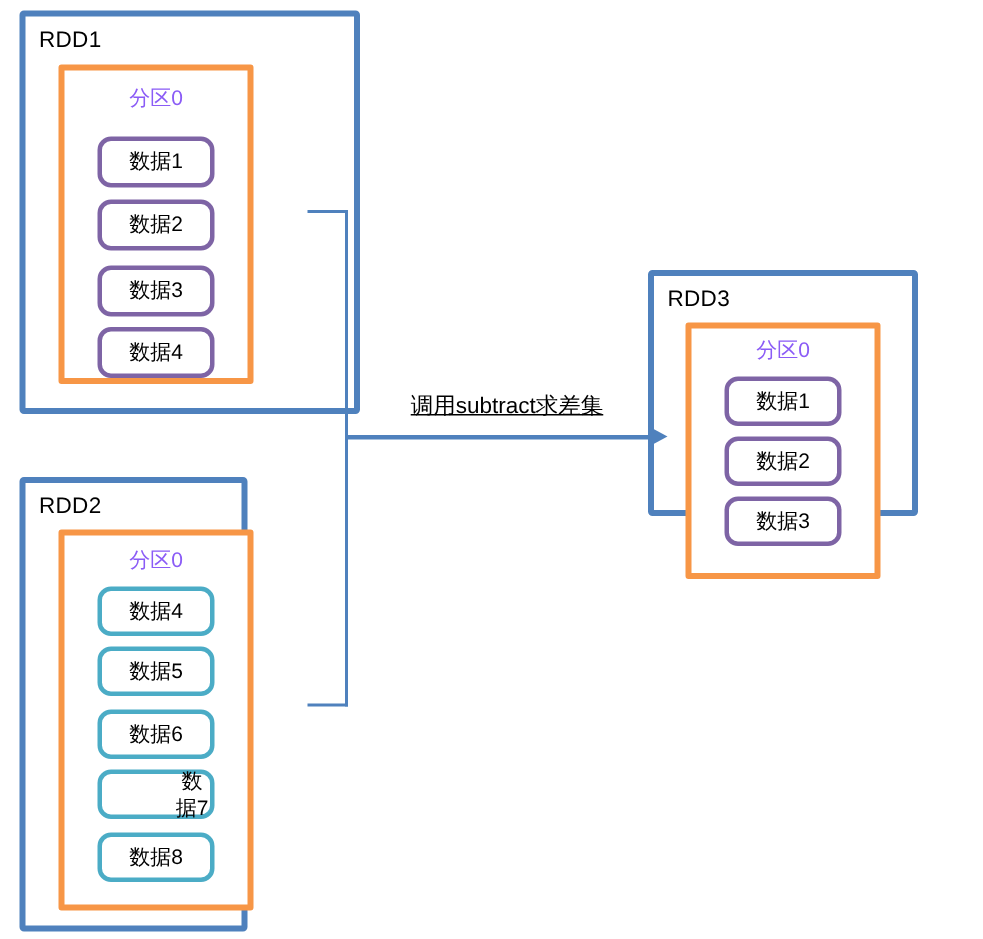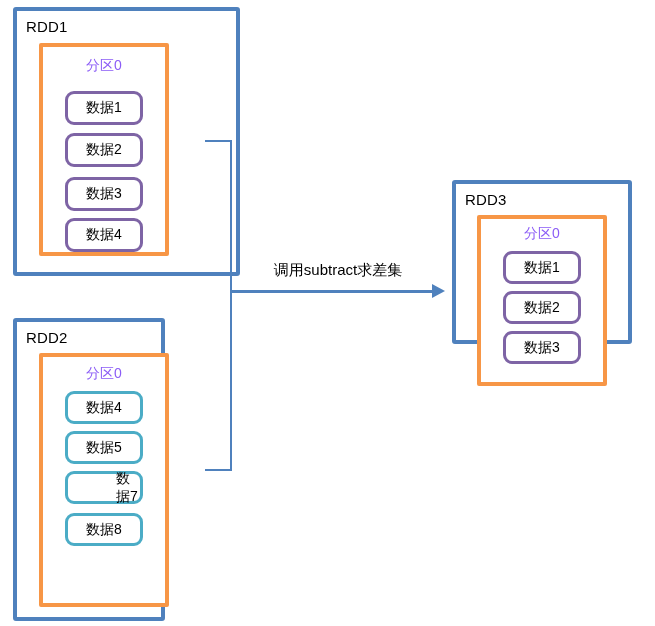--- a/index.html
+++ b/index.html
@@ -50,20 +50,21 @@
     height: 34px;
     box-sizing: border-box;
     border-radius: 9px;
     background: #ffffff;
     display: flex;
     align-items: center;
     justify-content: center;
     font-size: 14px;
     color: #000000;
     flex: 0 0 auto;
+    text-align: center;
   }
   .purple { border: 3px solid #7e64a5; }
   .teal   { border: 3px solid #4bacc6; }
   .conn {
     position: absolute;
     background: #4f81bd;
   }
   .arrow-head {
     position: absolute;
     width: 0;
@@ -95,36 +96,37 @@
       <div class="data-item purple" style="margin-top:7px;">数据4</div>
     </div>
   </div>
 
   <div class="rdd-box" style="left:13px; top:318px; width:152px; height:303px;">
     <div class="rdd-title">RDD2</div>
     <div class="partition-box" style="left:22px; top:31px; width:130px; height:254px; padding-top:6px;">
       <div class="partition-label">分区0</div>
       <div class="data-item teal" style="margin-top:8px; height:33px;">数据4</div>
       <div class="data-item teal" style="margin-top:7px; height:33px;">数据5</div>
+      <div class="data-item teal" style="margin-top:9px; height:33px;">数据6</div>
       <div class="data-item teal" style="margin-top:7px; height:33px;padding-left:48px;">数据7</div>
       <div class="data-item teal" style="margin-top:9px; height:33px;">数据8</div>
     </div>
   </div>
 
-  <div class="rdd-box" style="left:452px; top:180px; width:180px; height:164px;">
+  <div class="rdd-box" style="left:432px; top:180px; width:180px; height:164px;">
     <div class="rdd-title">RDD3</div>
     <div class="partition-box" style="left:21px; top:31px; width:130px; height:171px; padding-top:4px;">
       <div class="partition-label">分区0</div>
       <div class="data-item purple" style="margin-top:8px; height:33px;">数据1</div>
       <div class="data-item purple" style="margin-top:7px; height:33px;">数据2</div>
       <div class="data-item purple" style="margin-top:7px; height:33px;">数据3</div>
     </div>
   </div>
 
   <div class="conn" style="left:205px; top:140px; width:27px; height:2px;"></div>
   <div class="conn" style="left:230px; top:140px; width:2px; height:331px;"></div>
   <div class="conn" style="left:205px; top:469px; width:27px; height:2px;"></div>
 
   <div class="conn" style="left:230px; top:290px; width:203px; height:3px;"></div>
   <div class="arrow-head" style="left:432px; top:284px;"></div>
-  <div class="arrow-label" style="left:238px; top:261px; width:200px;">调用subtract求差集</div>
+  <div class="arrow-label" style="left:238px; top:261px; width:200px;text-decoration:underline;">调用subtract求差集</div>
 
 </div>
 
 </body></html>

